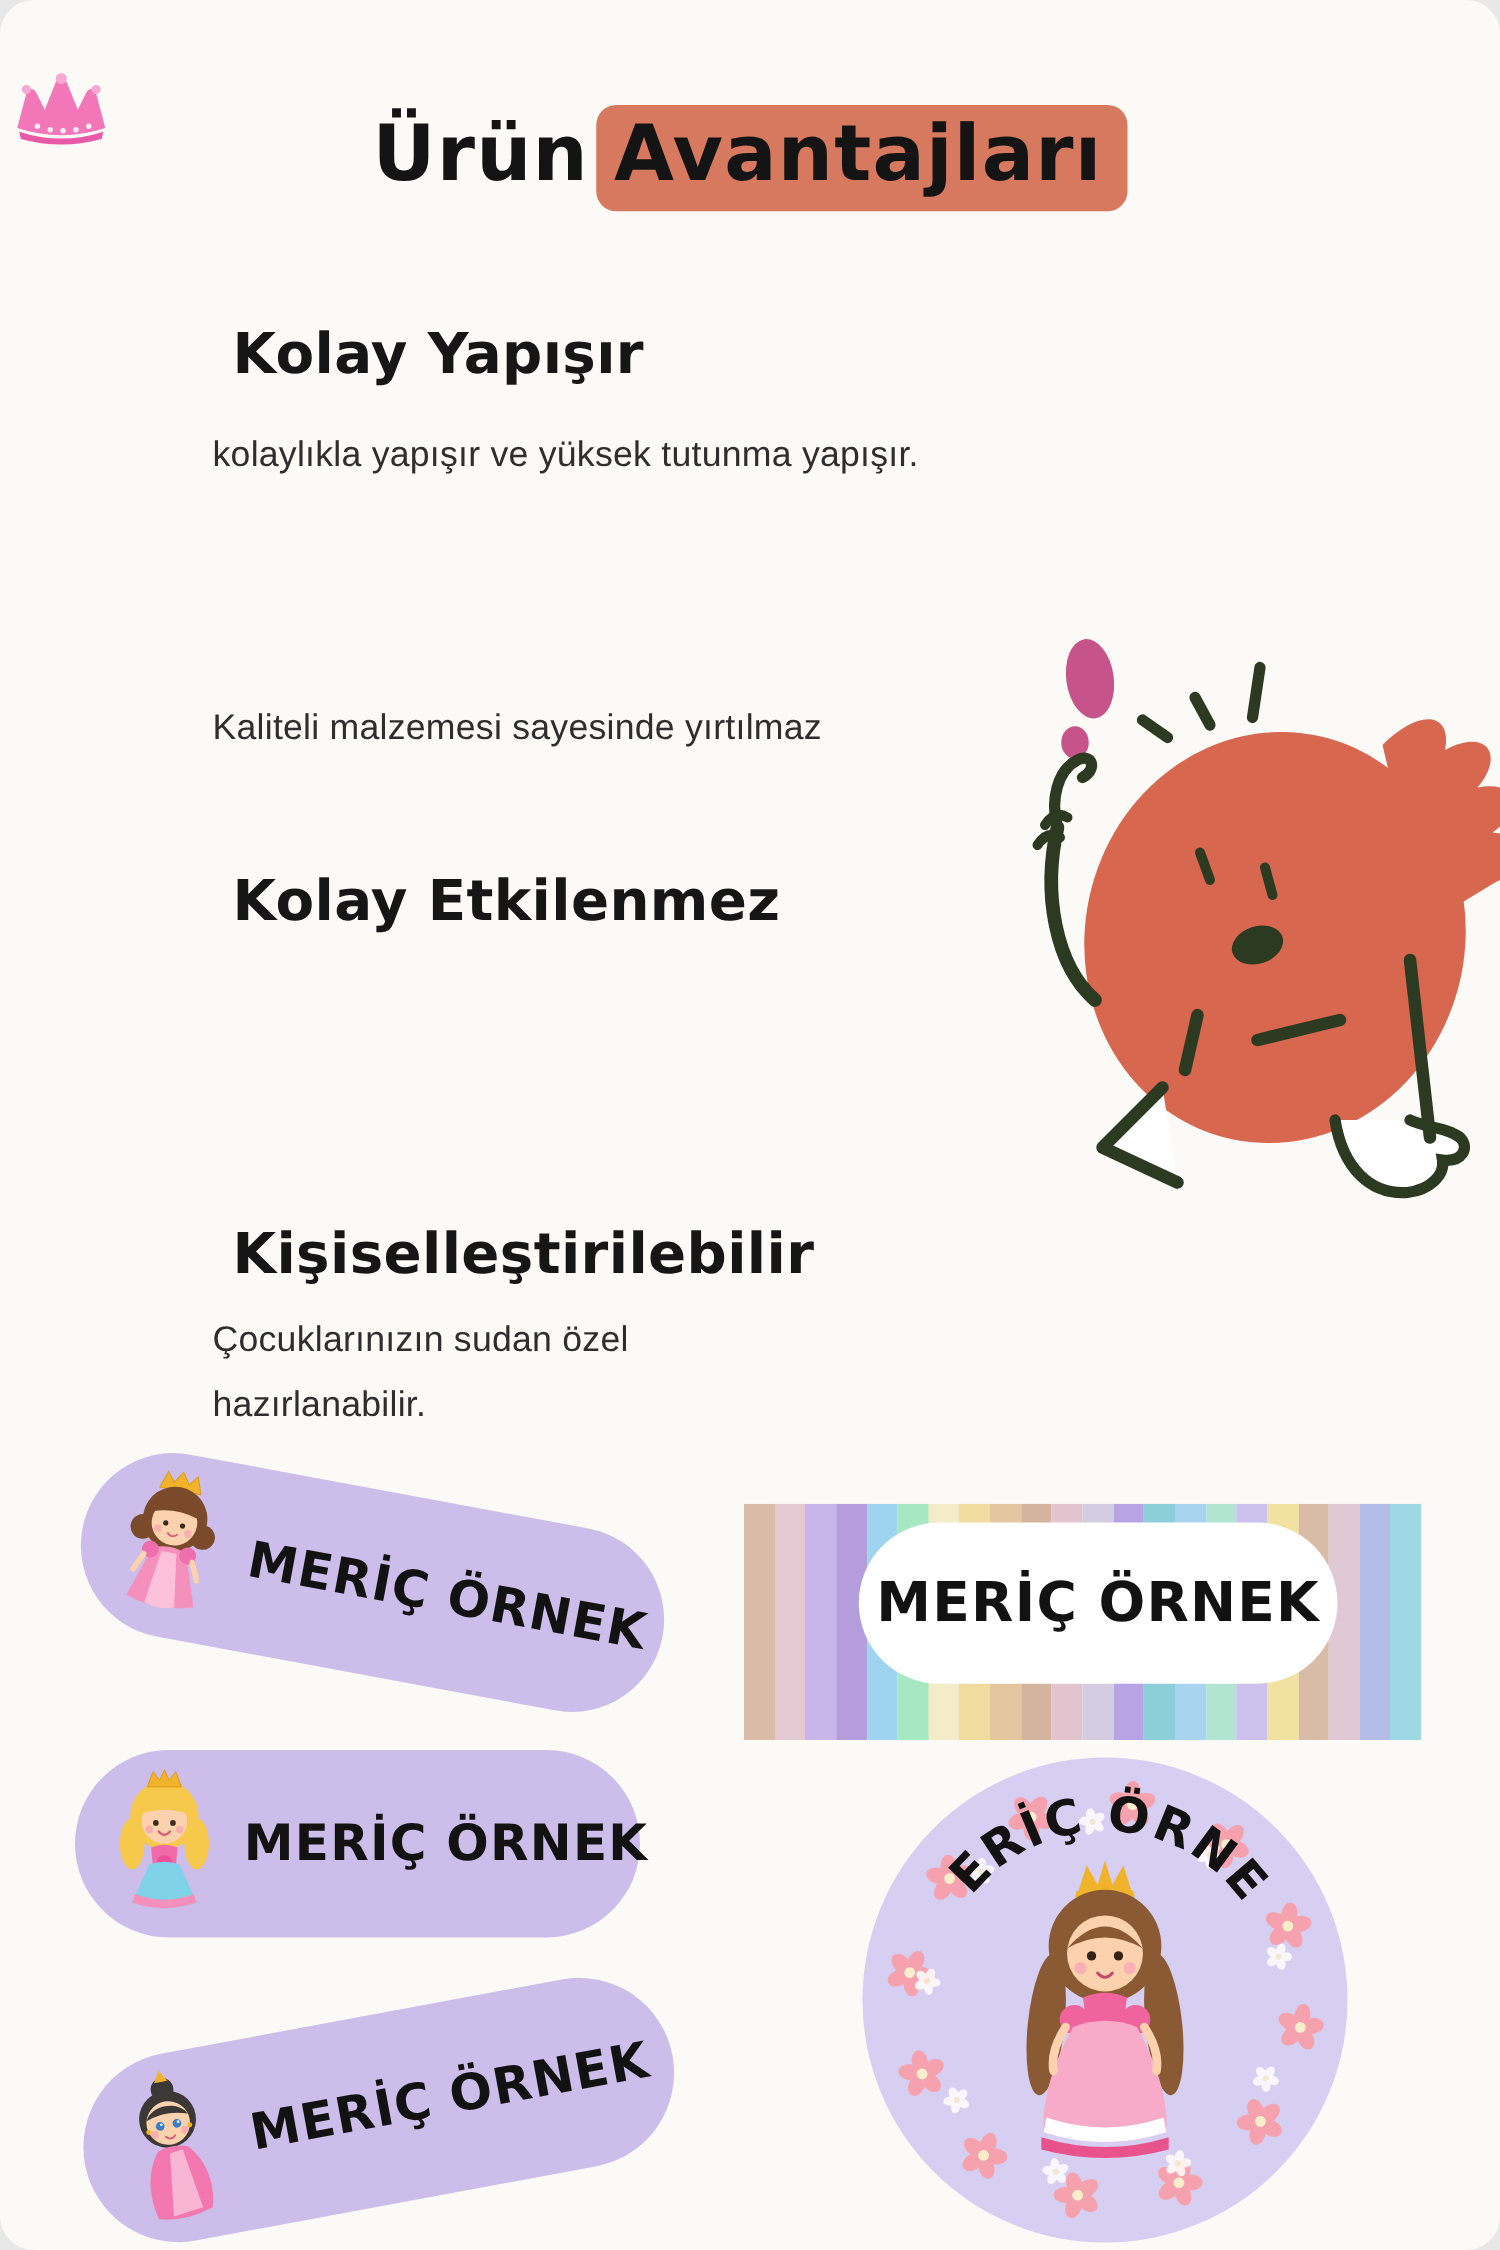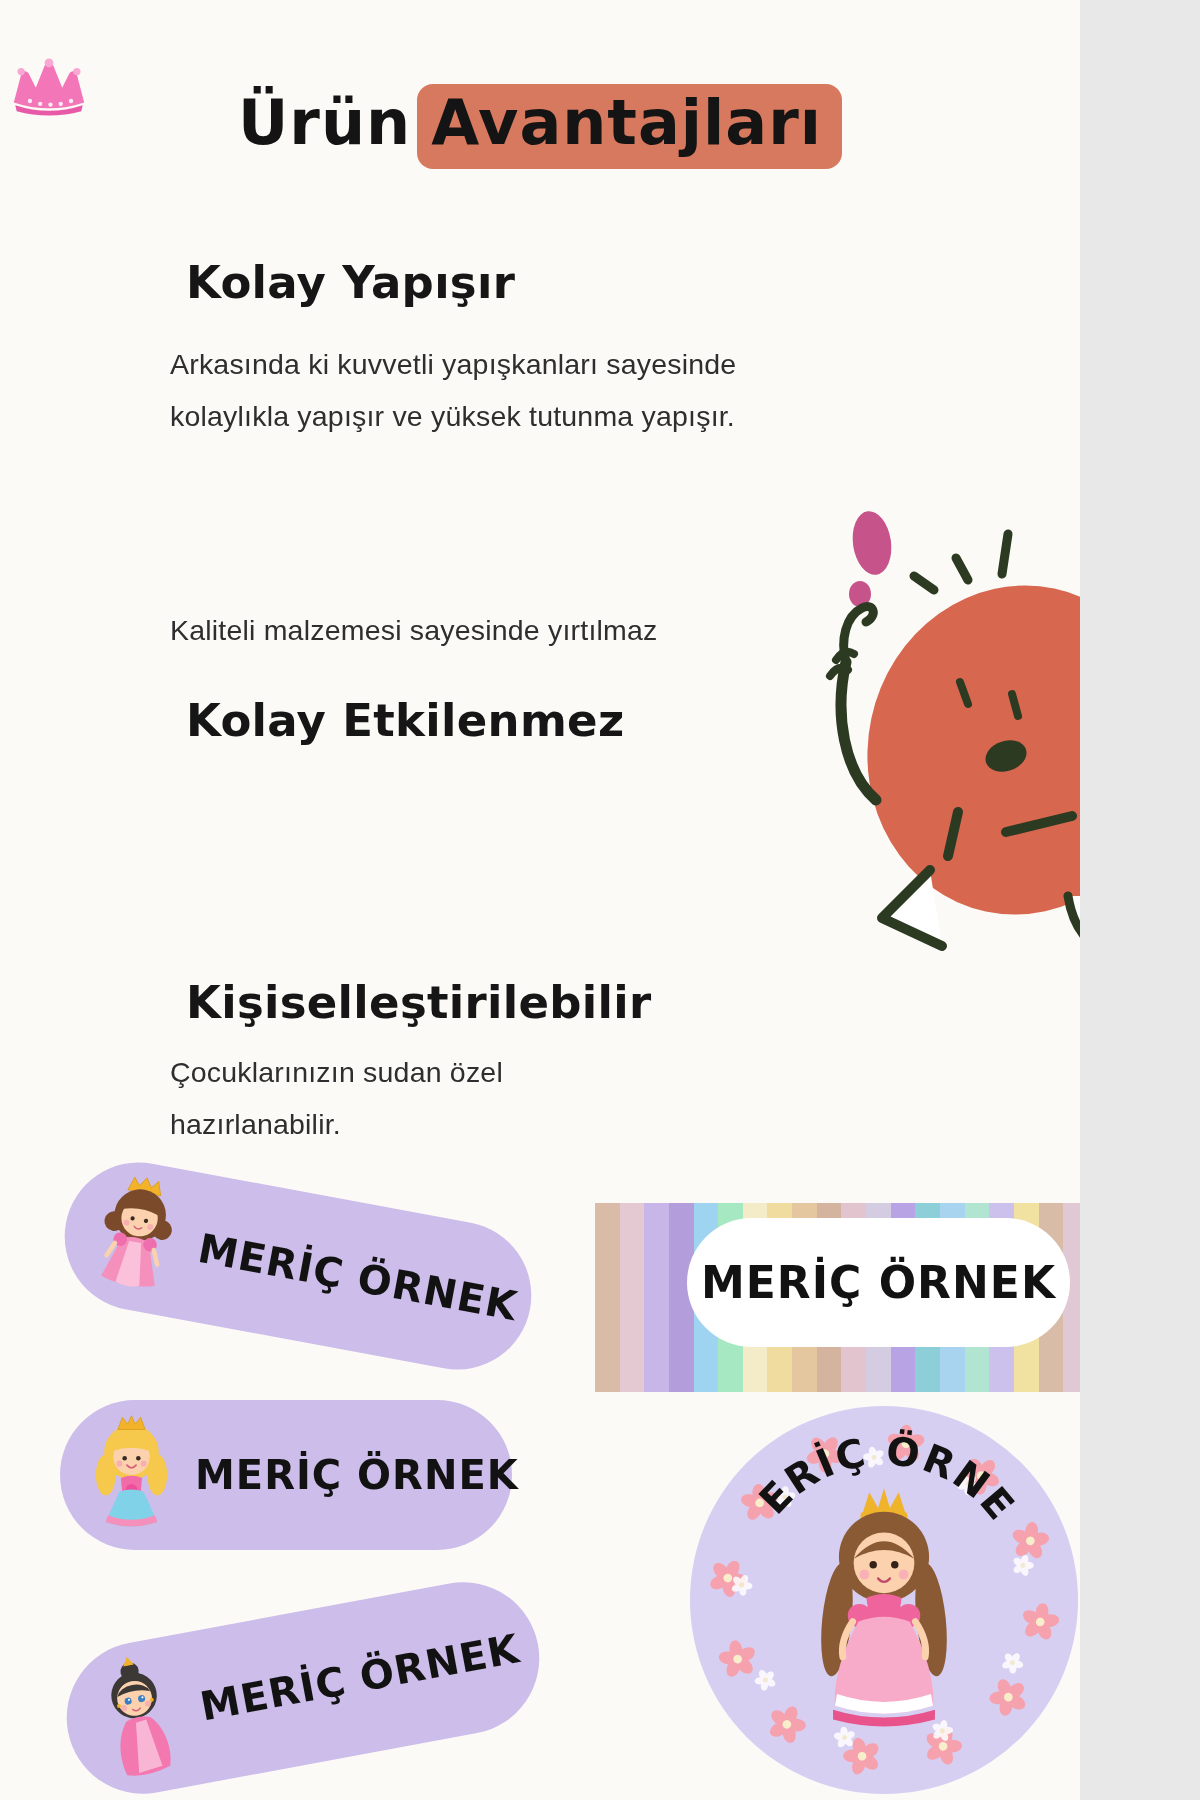--- a/index.html
+++ b/index.html
@@ -1,17 +1,17 @@
 <!DOCTYPE html>
 <html><head>
 <meta charset="utf-8">
 <style>
   html,body{margin:0;padding:0;background:#e8e8e8;}
-  .page{position:relative;width:1080px;height:1800px;background:#fcfaf6;overflow:hidden;
-        font-family:"Liberation Sans",sans-serif;color:#222;}
+  .page{position:relative;width:1200px;height:1800px;background:#fcfaf6;overflow:hidden;
+        font-family:"Liberation Sans",sans-serif;color:#222;border-radius:27px;}
 
   
   .title{position:absolute;left:0;top:84px;width:100%;text-align:center;margin:0;
          font-family:"DejaVu Sans",sans-serif;font-weight:700;font-size:62px;
          letter-spacing:1px;color:#141414;}
   .hl{display:inline-block;border-radius:16px;padding:2px 20px 10px 14px;margin-left:6px;}
 
   
   .sec{position:absolute;left:170px;}
   .sec h2{margin:16px;font-family:"DejaVu Sans",sans-serif;font-weight:700;font-size:45px;
@@ -50,25 +50,24 @@
 <body>
 
 <div class="page">
 
   <h1 class="title"><span>Ürün</span><span class="hl" style="background: rgb(214, 121, 94);">Avantajları</span></h1>
 
   <div class="sec" style="top:240px">
     <h2>Kolay Yapışır</h2>
   </div>
   <div class="sec" style="top:338px">
-    <div class="bodyline">Arkasında ki kuvvetli yapışkanları sayesinde</div>
     <div class="bodyline">kolaylıkla yapışır ve yüksek tutunma yapışır.</div>
   </div>
 
-  <div class="sec" style="top:604px">
+  <div class="sec" style="top:556px">
     <div class="bodyline">Kaliteli malzemesi sayesinde yırtılmaz</div>
   </div>
 
   <div class="sec" style="top:678px">
     <h2>Kolay Etkilenmez</h2>
   </div>
 
   <div class="sec" style="top:960px">
     <h2>Kişiselleştirilebilir</h2>
   </div>

